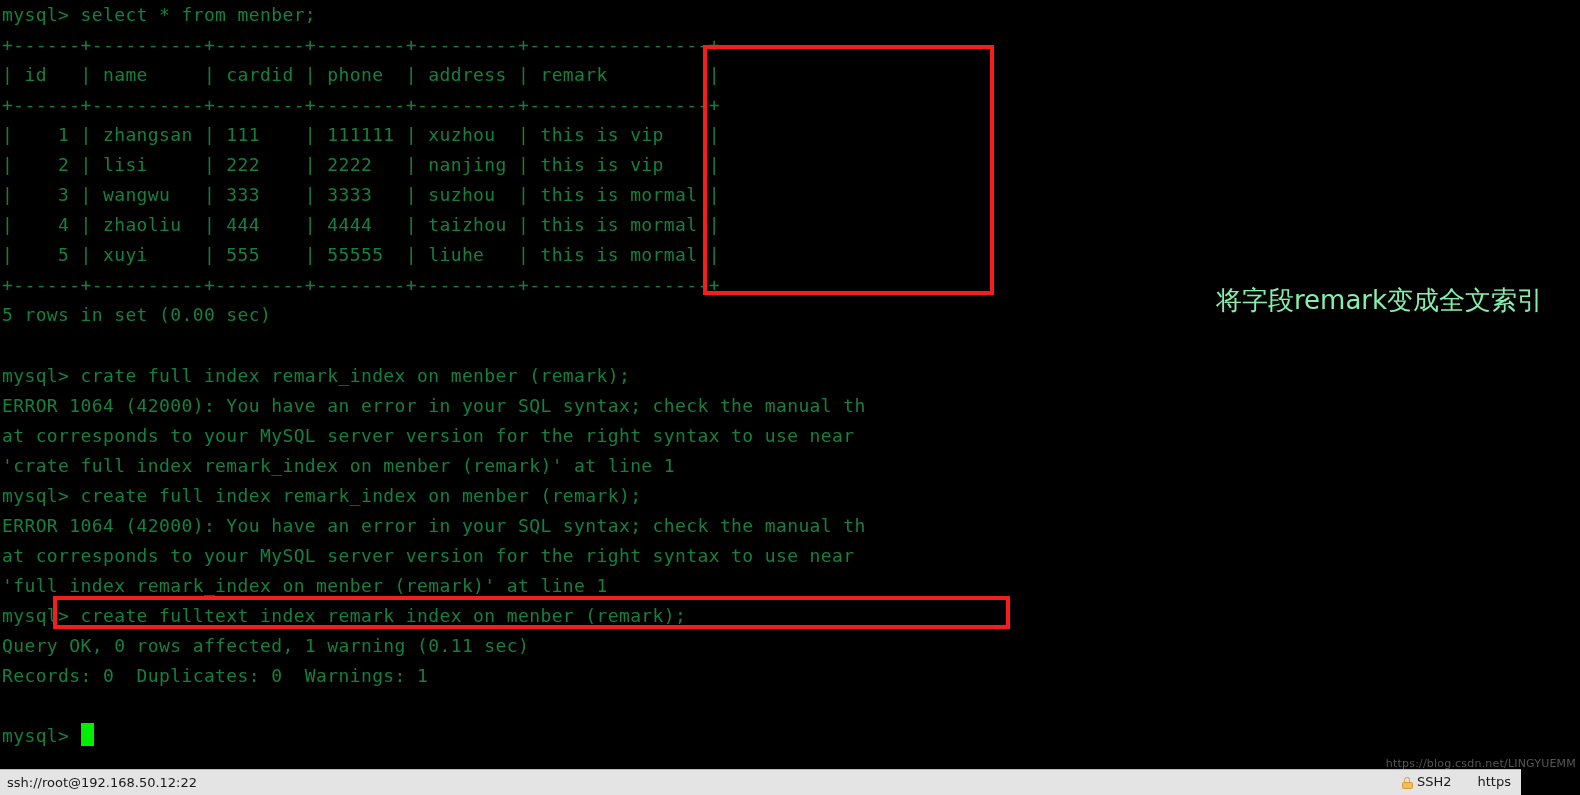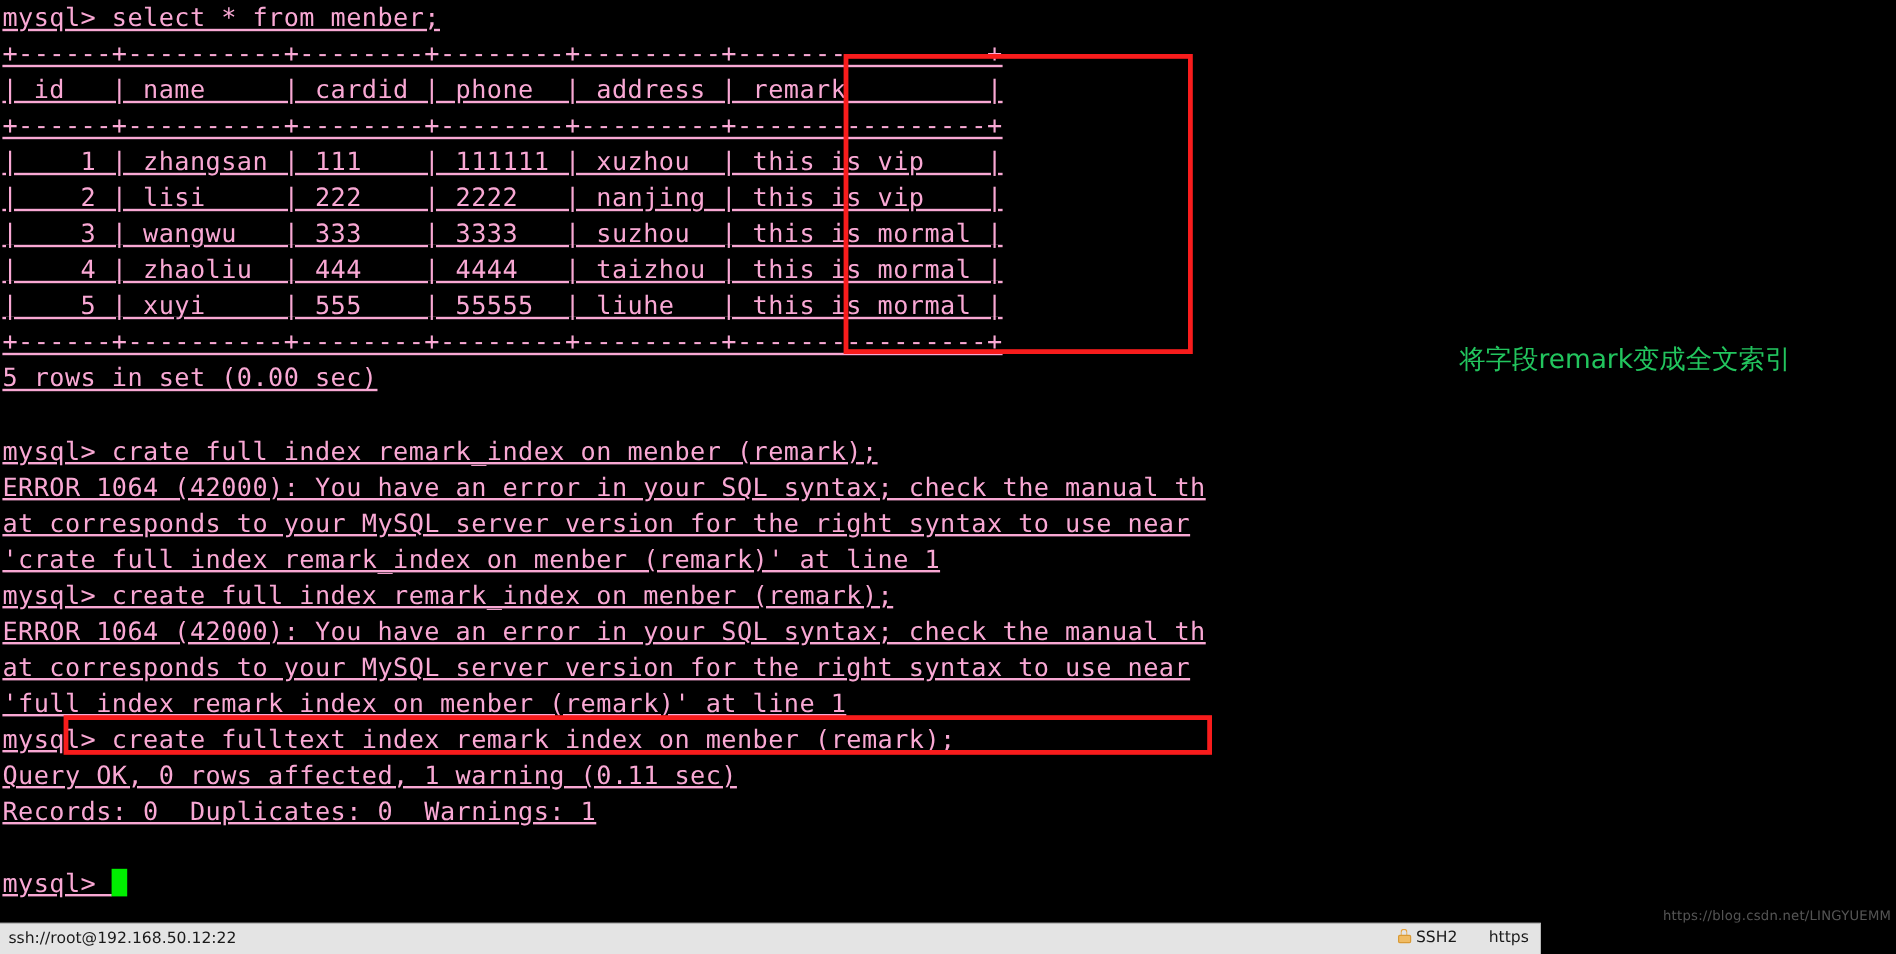--- a/index.html
+++ b/index.html
@@ -27,27 +27,26 @@
     overflow: hidden;
   }
 
   #term-text {
     position: absolute;
     left: 2px;
     top: 0px;
     margin: 0;
     padding: 0;
     font-family: "DejaVu Sans Mono", "Liberation Mono", monospace;
-    font-size: 21px;
+    font-size: 18px;
     line-height: 30.05px;
     letter-spacing: 0.38px;
-    color: #f9a8d4;
+    color: #15803d;
     white-space: pre;
     font-weight: 400;
-    text-decoration: underline;
   }
 
   .term-line {
     display: block;
     height: 30.05px;
     white-space: pre;
   }
 
   
   .cursor-block {
@@ -78,23 +77,23 @@
     width: 957px;
     height: 33px;
   }
 
   
   #annotation {
     position: absolute;
     left: 1216px;
     top: 283px;
     width: 350px;
-    color: #22c55e;
+    color: #86efac;
     font-family: "DejaVu Sans", "Liberation Sans", sans-serif;
-    font-size: 22px;
+    font-size: 26px;
     line-height: 35px;
     font-weight: 400;
     white-space: pre-wrap;
   }
 
   
   #watermark {
     position: absolute;
     right: 4px;
     top: 757px;
@@ -104,21 +103,21 @@
     letter-spacing: 0.2px;
     white-space: nowrap;
     pointer-events: none;
   }
 
   
   #statusbar {
     position: absolute;
     left: 0;
     top: 769px;
-    width: 1284px;
+    width: 1521px;
     height: 26px;
     background: #e4e4e4;
     border-top: 1px solid #b9b9b9;
     box-sizing: border-box;
     font-family: "DejaVu Sans", "Liberation Sans", sans-serif;
     font-size: 13px;
     color: #1a1a1a;
   }
   #status-left {
     position: absolute;
@@ -130,21 +129,21 @@
     position: absolute;
     right: 10px;
     top: 4px;
     display: flex;
     align-items: center;
     gap: 26px;
     white-space: nowrap;
   }
   .status-seg {
     display: flex;
-    align-items: flex-start;
+    align-items: flex-end;
     gap: 4px;
   }
   .lock-icon {
     display: inline-block;
     width: 11px;
     height: 12px;
     position: relative;
   }
   .lock-icon .shackle {
     position: absolute;

